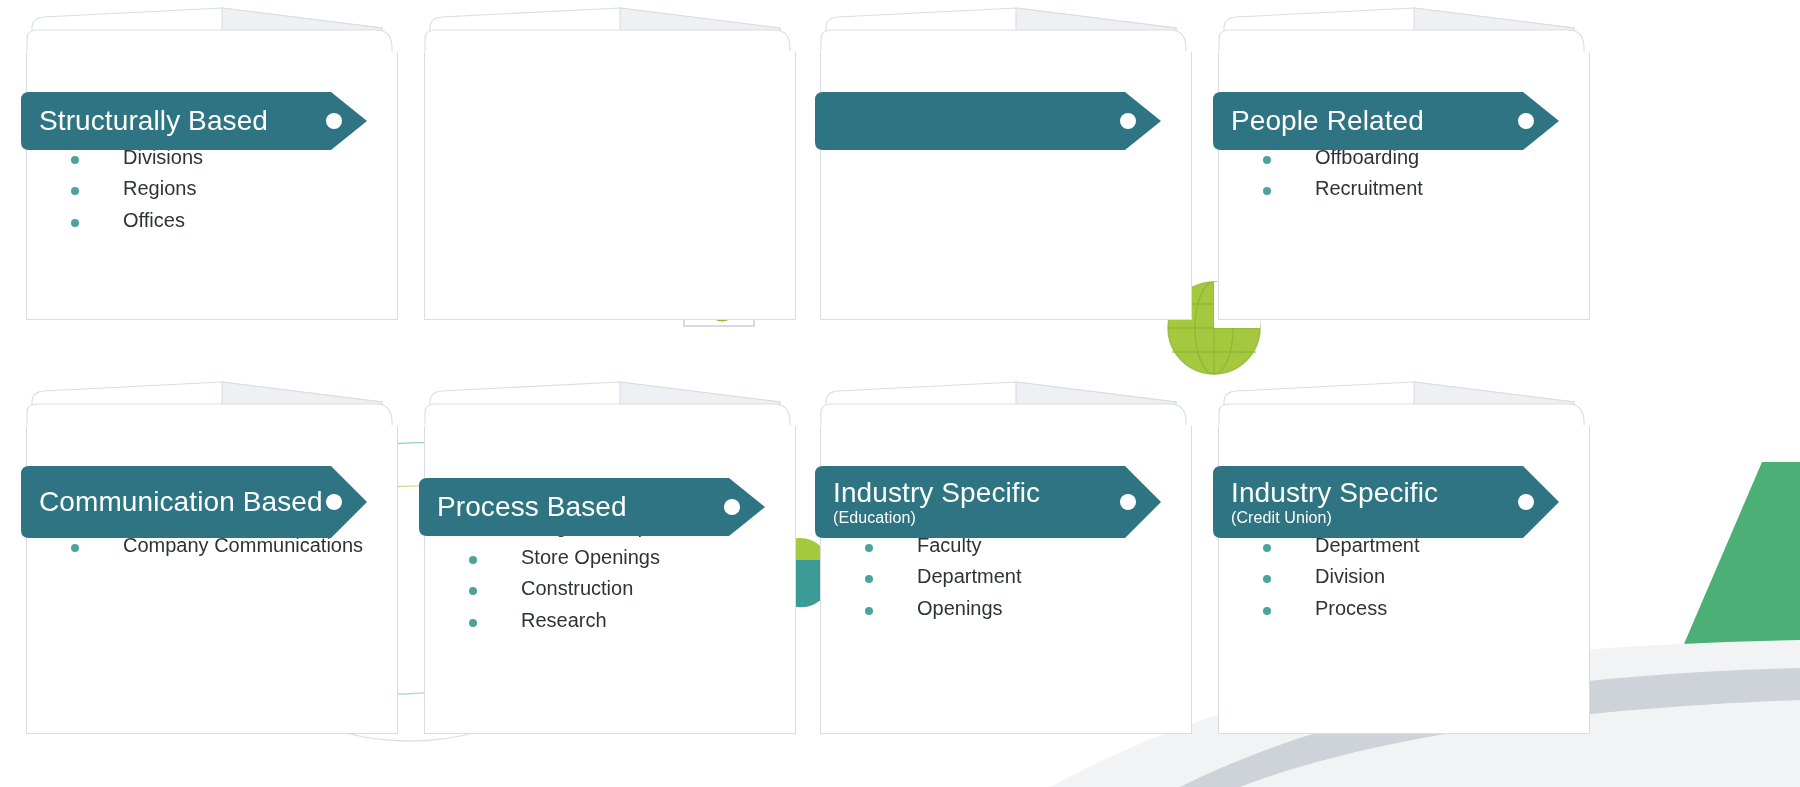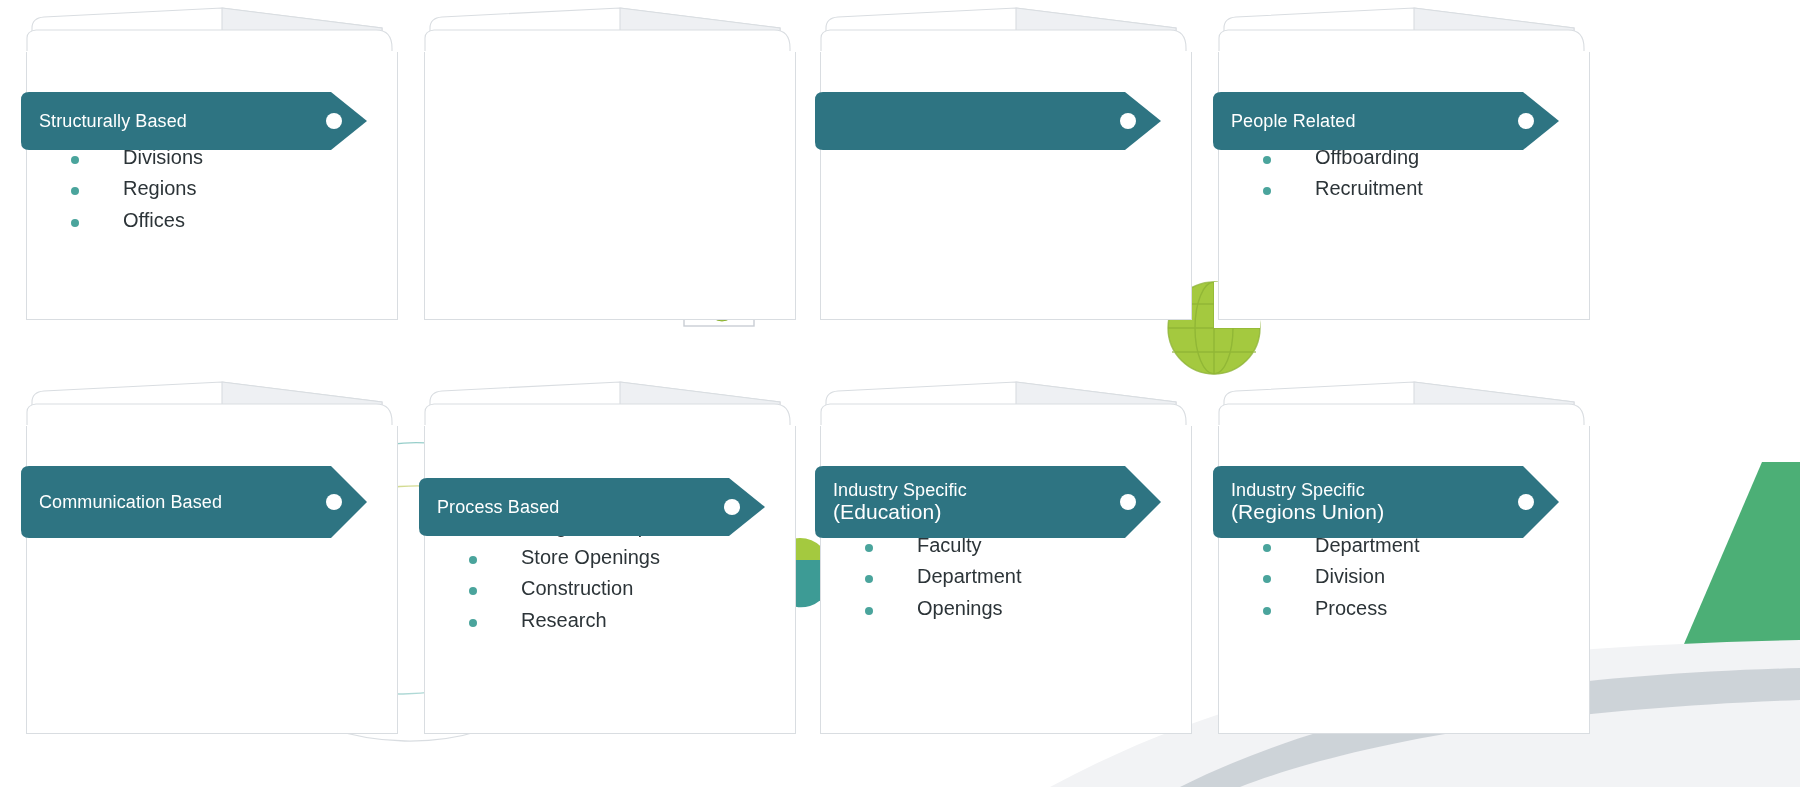--- a/index.html
+++ b/index.html
@@ -66,28 +66,28 @@
     left:18px; top:0;
     height:100%;
     width:290px;
     display:flex;
     flex-direction:column;
     justify-content:center;
     color:#ffffff;
     line-height:1.12;
   }
   .tag .title {
-    font-size:18px;
+    font-size:28px;
     font-weight:400;
     letter-spacing:.1px;
     white-space:nowrap;
   }
   .tag .title.wrap { white-space:normal; }
   .tag .subtitle {
-    font-size:21px;
+    font-size:16px;
     font-weight:400;
     letter-spacing:.1px;
     white-space:nowrap;
   }
 
   
   ul.items {
     list-style:none;
     margin:0;
     padding:60px 14px 0 44px;
@@ -276,20 +276,21 @@
           <svg class="tagbg" viewBox="0 0 346 72" preserveAspectRatio="none" xmlns="http://www.w3.org/2000/svg">
             <path d="M8 0 L310 0 L346 36 L310 72 L8 72 Q0 72 0 64 L0 8 Q0 0 8 0 Z" fill="#2e7482"></path>
             <circle cx="313" cy="36" r="8" fill="#ffffff"></circle>
           </svg>
           <div class="tagtext">
             <div class="title wrap">Communication Based</div>
           </div>
         </div>
         <ul class="items">
           <li>Crises Management</li>
+          <li>Company Communications</li>
         </ul>
       </div>
     </div>
 
     <div class="card row2 c2">
       <div class="flap">
         <svg viewBox="0 0 372 48" xmlns="http://www.w3.org/2000/svg">
           <path d="M6 46 L6 24 Q6 14 18 13 L196 4 L356 24 L356 46 Z" fill="#ffffff" stroke="#d9dde1" stroke-width="1.1"></path>
           <path d="M196 4 L356 24 L356 34 L196 34 Z" fill="#eef0f3" stroke="#d9dde1" stroke-width="1.1"></path>
           <path d="M1 47 L1 34 Q1 27 10 26 L350 26 Q366 26 366 44 L366 47" fill="#ffffff" stroke="#d9dde1" stroke-width="1.1"></path>
@@ -351,21 +352,21 @@
         </svg>
       </div>
       <div class="body">
         <div class="tag two-line">
           <svg class="tagbg" viewBox="0 0 346 72" preserveAspectRatio="none" xmlns="http://www.w3.org/2000/svg">
             <path d="M8 0 L310 0 L346 36 L310 72 L8 72 Q0 72 0 64 L0 8 Q0 0 8 0 Z" fill="#2e7482"></path>
             <circle cx="313" cy="36" r="8" fill="#ffffff"></circle>
           </svg>
           <div class="tagtext">
             <div class="title">Industry Specific</div>
-            <div class="subtitle">(Regions Union)</div>
+            <div class="subtitle">(Credit Union)</div>
           </div>
         </div>
         <ul class="items">
           <li>Branch</li>
           <li>Department</li>
           <li>Division</li>
           <li>Process</li>
         </ul>
       </div>
     </div>

